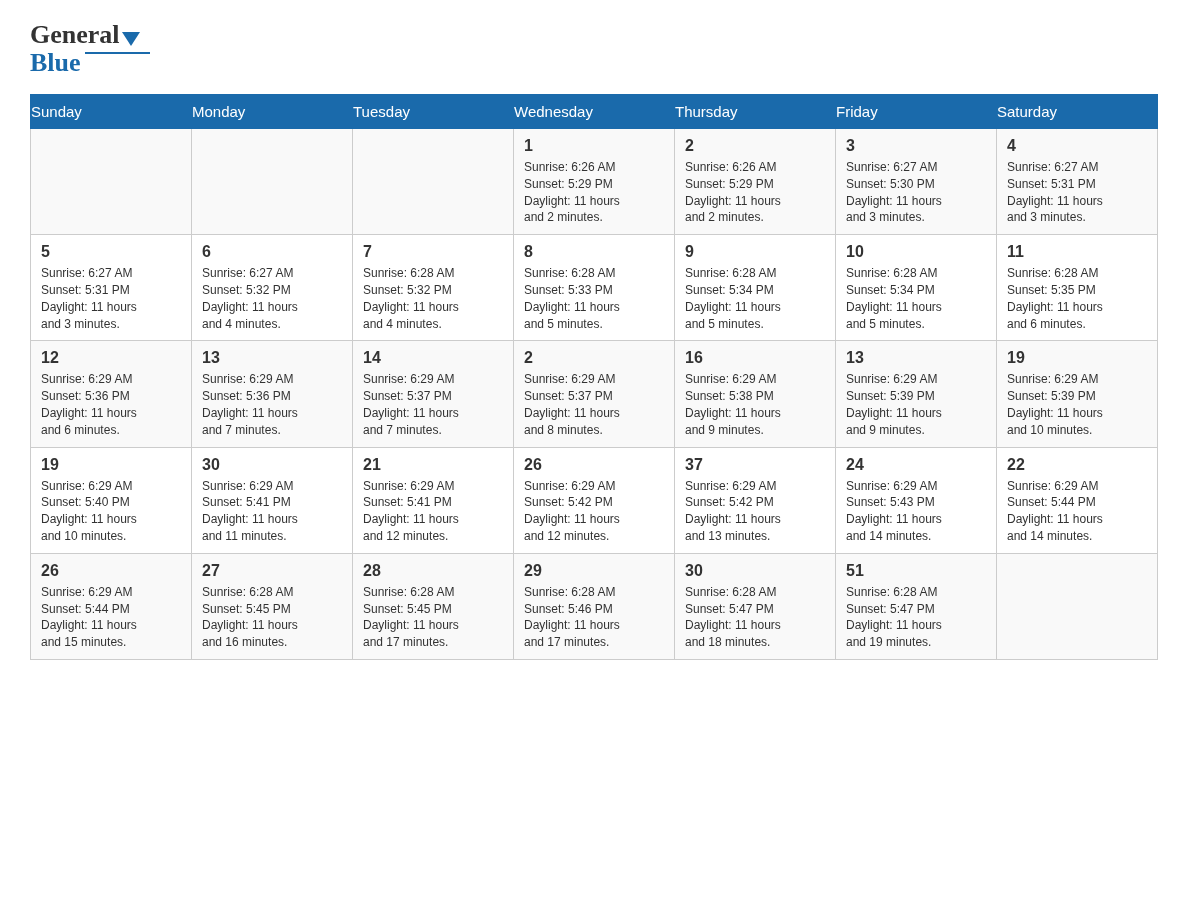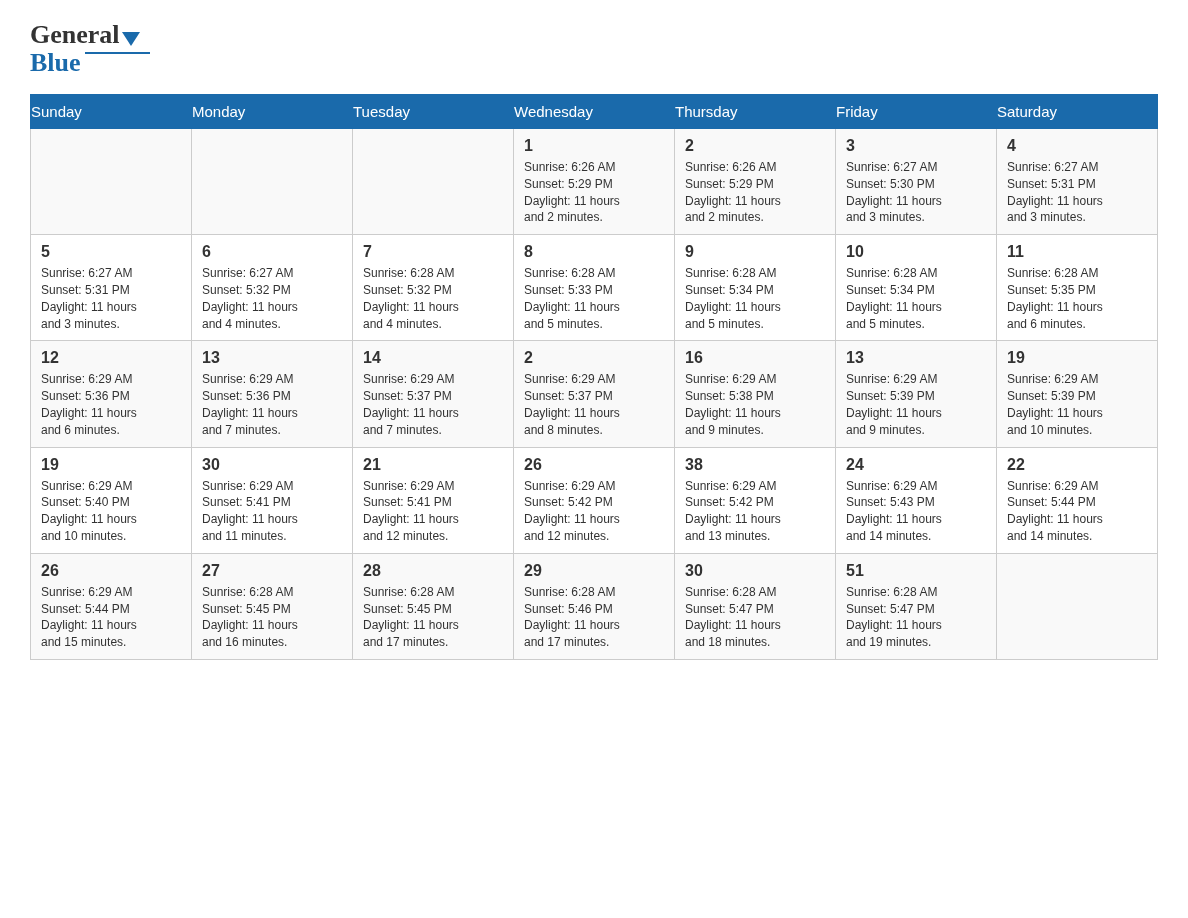--- a/index.html
+++ b/index.html
@@ -271,21 +271,21 @@
 and 12 minutes.</div>
         </td>
         <td>
           <div class="day-number">26</div>
           <div class="day-info" style="white-space: pre-line;">Sunrise: 6:29 AM
 Sunset: 5:42 PM
 Daylight: 11 hours
 and 12 minutes.</div>
         </td>
         <td>
-          <div class="day-number">38</div>
+          <div class="day-number">37</div>
           <div class="day-info" style="white-space: pre-line;">Sunrise: 6:29 AM
 Sunset: 5:42 PM
 Daylight: 11 hours
 and 13 minutes.</div>
         </td>
         <td>
           <div class="day-number">24</div>
           <div class="day-info" style="white-space: pre-line;">Sunrise: 6:29 AM
 Sunset: 5:43 PM
 Daylight: 11 hours

